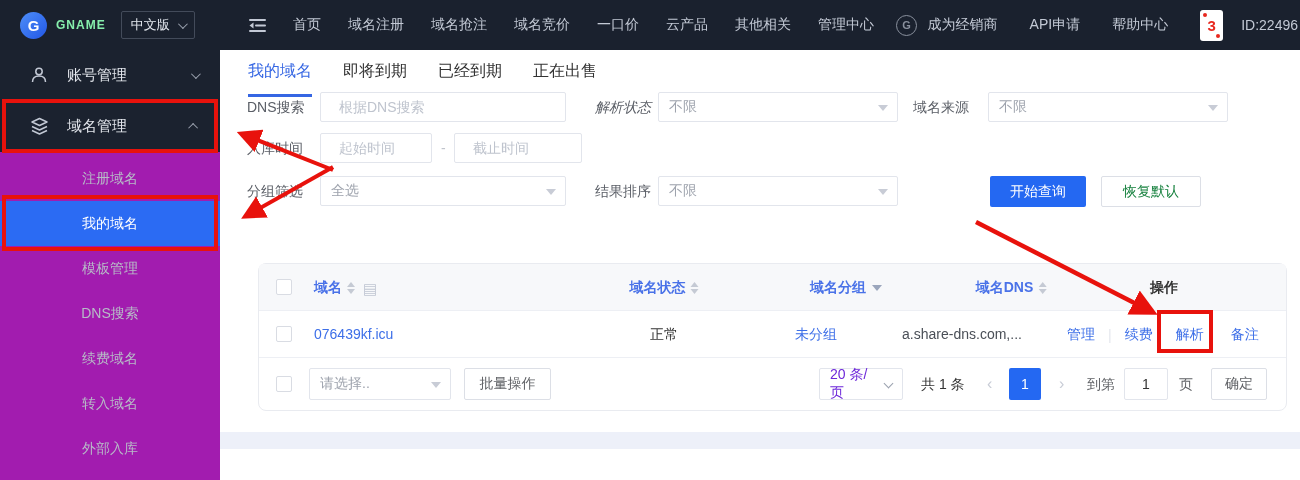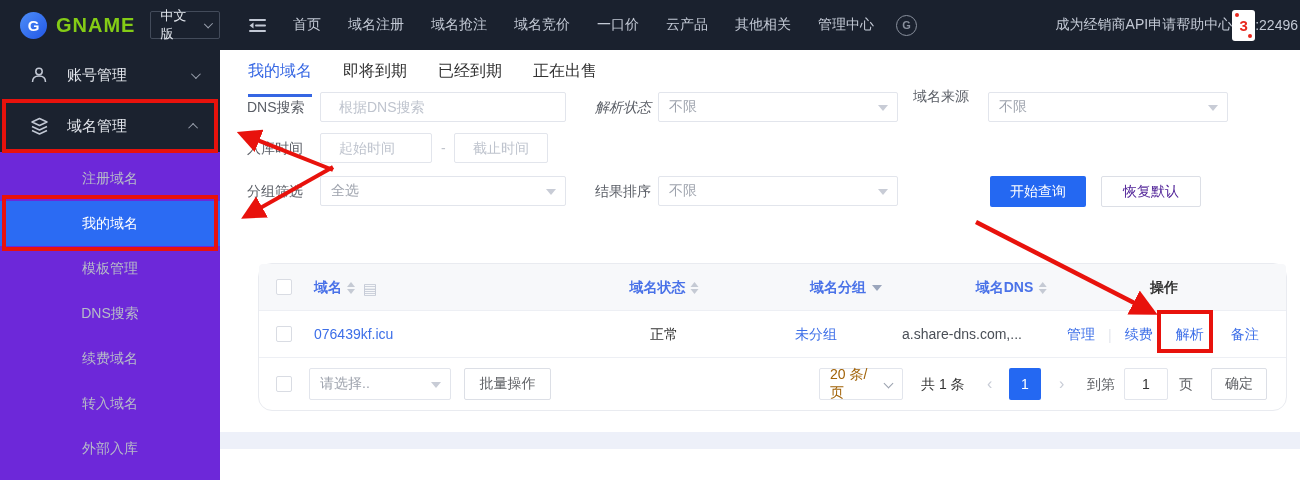--- a/index.html
+++ b/index.html
@@ -12,49 +12,49 @@
   .topbar {
     position:absolute; left:0; top:0; width:1300px; height:50px;
     background:#1A212E; display:flex; align-items:center; color:#C3C9D5;
   }
   .brand { width:220px; flex:0 0 220px; display:flex; align-items:center; padding-left:20px; gap:9px; }
   .logo-circle {
     width:27px; height:27px; border-radius:50%; flex:0 0 27px;
     background:linear-gradient(135deg,#4E8EF8,#2257E6);
     color:#fff; font-weight:bold; font-size:15px; display:flex; align-items:center; justify-content:center;
   }
-  .brand-name { color:#84cc16; font-weight:bold; font-size:20px; letter-spacing:1px; }
+  .brand-name { color:#86efac; font-weight:bold; font-size:12px; letter-spacing:1px; }
   .lang-box {
     margin-left:6px; height:28px; border:1px solid #434B5A; border-radius:2px;
     display:flex; align-items:center; gap:8px; padding:0 9px; font-size:13px; color:#E4E8EF; cursor:pointer;
   }
   .chev { width:7px; height:7px; border-right:1.5px solid #9AA1AE; border-bottom:1.5px solid #9AA1AE; display:inline-block; }
   .chev.down { transform:rotate(45deg) translateY(-2px); }
   .chev.up { transform:rotate(-135deg) translateY(-2px); }
   .collapse-icon { margin:0 26px 0 28px; cursor:pointer; display:flex; }
   .topnav { display:flex; gap:27px; font-size:14px; }
   .topnav span { cursor:pointer; white-space:nowrap; }
   .circle-icon {
     margin-left:22px; width:21px; height:21px; border:1.6px solid #8A919E; border-radius:50%;
     color:#8A919E; font-size:11px; font-weight:bold; display:flex; align-items:center; justify-content:center; cursor:pointer;
   }
-  .topbar-right { margin-left:auto; display:flex; align-items:center; padding-right:2px; }
+  .topbar-right { margin-left:auto; display:flex; align-items:center; gap:32px; padding-right:2px; }
   .topbar-right .link { cursor:pointer; white-space:nowrap; }
   .card-badge {
     width:23px; height:31px; background:#fff; border-radius:3px; position:relative;
     display:flex; align-items:center; justify-content:center; color:#E8281E; font-weight:bold; font-size:15px;
   }
   .card-badge::before, .card-badge::after {
     content:""; position:absolute; width:4px; height:4px; background:#E8281E; border-radius:50%;
   }
   .card-badge::before { left:3px; top:3px; }
   .card-badge::after { right:3px; bottom:3px; }
   .uid { white-space:nowrap; margin-left:-14px; }
   
-  .sidebar { position:absolute; left:0; top:50px; width:220px; height:430px; background:#6d28d9; }
+  .sidebar { position:absolute; left:0; top:50px; width:220px; height:430px; background:#a21caf; }
   .side-group { height:52px; background:#1B222F; display:flex; align-items:center; padding:0 22px 0 30px; color:#E3E6EC; font-size:15px; cursor:pointer; }
   .side-group:first-child { height:50px; }
   .side-group .g-icon { width:20px; margin-right:17px; display:flex; }
   .side-group .g-label { flex:1; }
   .submenu { padding-top:4px; }
   .submenu-item { height:45px; line-height:45px; text-align:center; color:#B7BCC7; font-size:14px; cursor:pointer; }
   .submenu-item.active { background:#2B6BF3; color:#fff; }
   
   .main { position:absolute; left:220px; top:50px; width:1080px; height:430px; background:#fff; }
   .tabs { position:absolute; left:28px; top:11px; display:flex; gap:31px; font-size:16px; color:#333; }
@@ -67,46 +67,46 @@
   .finput { padding:0 18px; color:#333; outline:none; font-family:"Liberation Sans","DejaVu Sans",sans-serif; }
   .finput::placeholder { color:#BFC4CE; }
   .fselect { display:flex; align-items:center; padding:0 24px 0 10px; color:#9EA3AD; cursor:pointer; }
   .fselect .tri { position:absolute; right:9px; top:12px; width:0; height:0; border-left:5px solid transparent; border-right:5px solid transparent; border-top:6px solid #C8CCD6; }
   .sep-dash { position:absolute; color:#C0C4CC; height:30px; line-height:30px; }
   .btn-primary {
     position:absolute; background:#2468F2; color:#fff; border:none; border-radius:2px; font-size:14px; cursor:pointer;
     display:flex; align-items:center; justify-content:center; font-family:inherit;
   }
   .btn-plain {
-    position:absolute; background:#fff; color:#4c1d95; border:1px solid #DCDFE6; border-radius:2px; font-size:14px; cursor:pointer;
+    position:absolute; background:#fff; color:#15803d; border:1px solid #DCDFE6; border-radius:2px; font-size:14px; cursor:pointer;
     display:flex; align-items:center; justify-content:center; font-family:inherit;
   }
   
-  .table-card { position:absolute; left:38px; top:213px; width:1029px; height:148px; border:1px solid #E9EBF0; border-radius:14px; background:#fff; }
+  .table-card { position:absolute; left:38px; top:213px; width:1029px; height:148px; border:1px solid #E9EBF0; border-radius:8px; background:#fff; }
   .thead { position:absolute; left:0; top:0; width:100%; height:47px; background:#F7F8FA; border-bottom:1px solid #EDEFF4; border-radius:4px 4px 0 0; }
   .trow  { position:absolute; left:0; top:47px; width:100%; height:47px; border-bottom:1px solid #EDEFF4; }
   .tfoot { position:absolute; left:0; top:94px; width:100%; height:53px; }
   .cell { position:absolute; height:47px; line-height:47px; white-space:nowrap; }
   .center { transform:translateX(-50%); }
   .th { color:#4A72E8; font-weight:bold; }
   .th.dark { color:#333; }
   .checkbox { position:absolute; width:16px; height:16px; border:1px solid #D9DCE3; border-radius:2px; background:#fff; cursor:pointer; }
   .sort { display:inline-flex; flex-direction:column; vertical-align:middle; margin-left:5px; gap:2px; }
   .sort i { width:0; height:0; border-left:4px solid transparent; border-right:4px solid transparent; }
   .sort .u { border-bottom:5px solid #C5CAD4; }
   .sort .d { border-top:5px solid #C5CAD4; }
   .tri-down-only { display:inline-block; vertical-align:middle; margin-left:6px; width:0; height:0; border-left:5px solid transparent; border-right:5px solid transparent; border-top:6px solid #9BA6BC; }
   .doc-icon { color:#C0C6D2; font-size:15px; margin-left:8px; vertical-align:middle; cursor:pointer; }
   .blue-link { color:#3D6FE8; cursor:pointer; text-decoration:none; }
   .actions { position:absolute; left:808px; top:0; height:47px; display:flex; align-items:center; gap:13px; }
   .actions .pipe { color:#E4E7ED; }
   
   .pg-select { position:absolute; height:32px; border:1px solid #E2E5EC; border-radius:2px; display:flex; align-items:center; padding:0 24px 0 10px; color:#9EA3AD; font-size:14px; cursor:pointer; }
   .pg-select .tri { position:absolute; right:9px; top:13px; width:0; height:0; border-left:5px solid transparent; border-right:5px solid transparent; border-top:6px solid #C8CCD6; }
-  .pg-select.dark { color:#a16207; }
+  .pg-select.dark { color:#6d28d9; }
   .pg-select .vchev { position:absolute; right:10px; top:11px; width:7px; height:7px; border-right:1.5px solid #9AA1AE; border-bottom:1.5px solid #9AA1AE; transform:rotate(45deg); }
   .pg-text { position:absolute; height:53px; line-height:53px; color:#333; white-space:nowrap; }
   .pg-text.gray { color:#606266; }
   .pg-arrow { position:absolute; height:53px; line-height:51px; color:#C8CCD6; font-size:16px; cursor:pointer; }
   .pg-page { position:absolute; width:32px; height:32px; top:10px; background:#2468F2; color:#fff; border-radius:2px; display:flex; align-items:center; justify-content:center; cursor:pointer; }
   .pg-input { position:absolute; width:44px; height:32px; top:10px; border:1px solid #E2E5EC; border-radius:2px; text-align:center; font-size:14px; color:#333; outline:none; font-family:inherit; }
   .pg-btn { position:absolute; width:56px; height:32px; top:10px; background:#fff; border:1px solid #DCDFE6; border-radius:2px; color:#606266; font-size:14px; cursor:pointer; font-family:inherit; }
   .gray-band { position:absolute; left:0px; top:382px; width:1080px; height:17px; background:#EDF0F9; }
   
   .anno-box { position:absolute; border:4px solid #E8120C; z-index:40; pointer-events:none; }
@@ -193,30 +193,30 @@
     <span class="tab">正在出售</span>
   </div>
 
   <div class="flabel" style="left:27px; top:42px;">DNS搜索</div>
   <input class="finput" style="left: 100px; top: 42px; width: 246px;" placeholder="根据DNS搜索">
   <div class="flabel" style="left:375px; top:42px;font-style:italic;">解析状态</div>
   <div class="fselect" style="left:438px; top:42px; width:240px;">
     <span>不限</span>
       <i class="tri"></i>
   </div>
-  <div class="flabel" style="left:693px; top:31px;">域名来源</div>
+  <div class="flabel" style="left:693px; top:42px;">域名来源</div>
   <div class="fselect" style="left:768px; top:42px; width:240px;">
     <span>不限</span>
       <i class="tri"></i>
   </div>
 
   <div class="flabel" style="left:27px; top:83px;">入库时间</div>
   <input class="finput" style="left: 100px; top: 83px; width: 112px;" placeholder="起始时间">
   <div class="sep-dash" style="left:221px; top:83px;">-</div>
-  <input class="finput" style="left: 234px; top: 83px; width: 94px;" placeholder="截止时间">
+  <input class="finput" style="left: 234px; top: 83px; width: 128px;" placeholder="截止时间">
 
   <div class="flabel" style="left:27px; top:126px;">分组筛选</div>
   <div class="fselect" style="left:100px; top:126px; width:246px;">
     <span>全选</span>
       <i class="tri"></i>
   </div>
   <div class="flabel" style="left:375px; top:126px;">结果排序</div>
   <div class="fselect" style="left:438px; top:126px; width:240px;">
     <span>不限</span>
       <i class="tri"></i>

